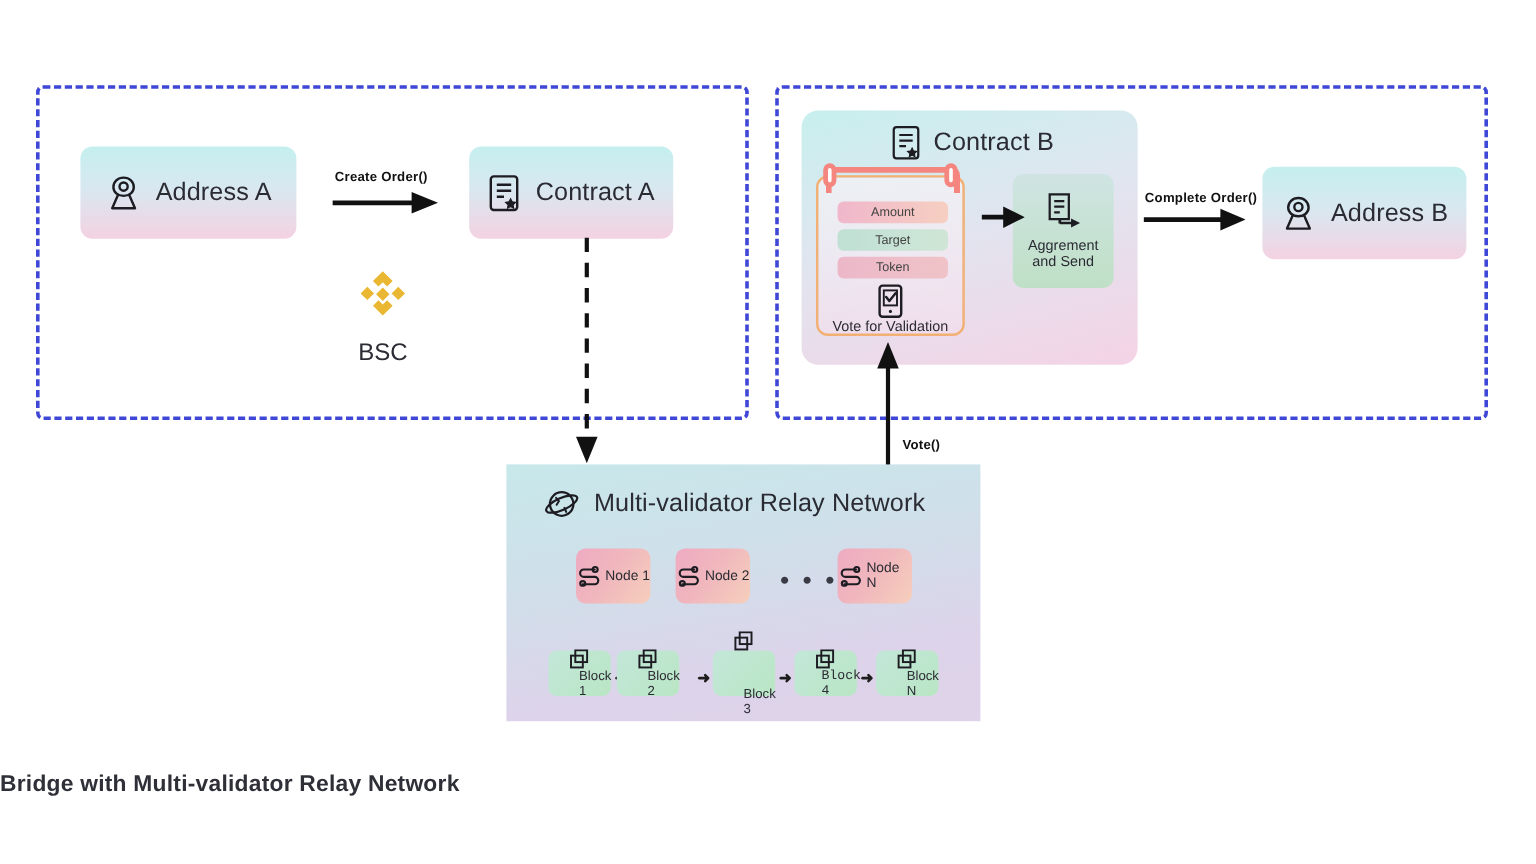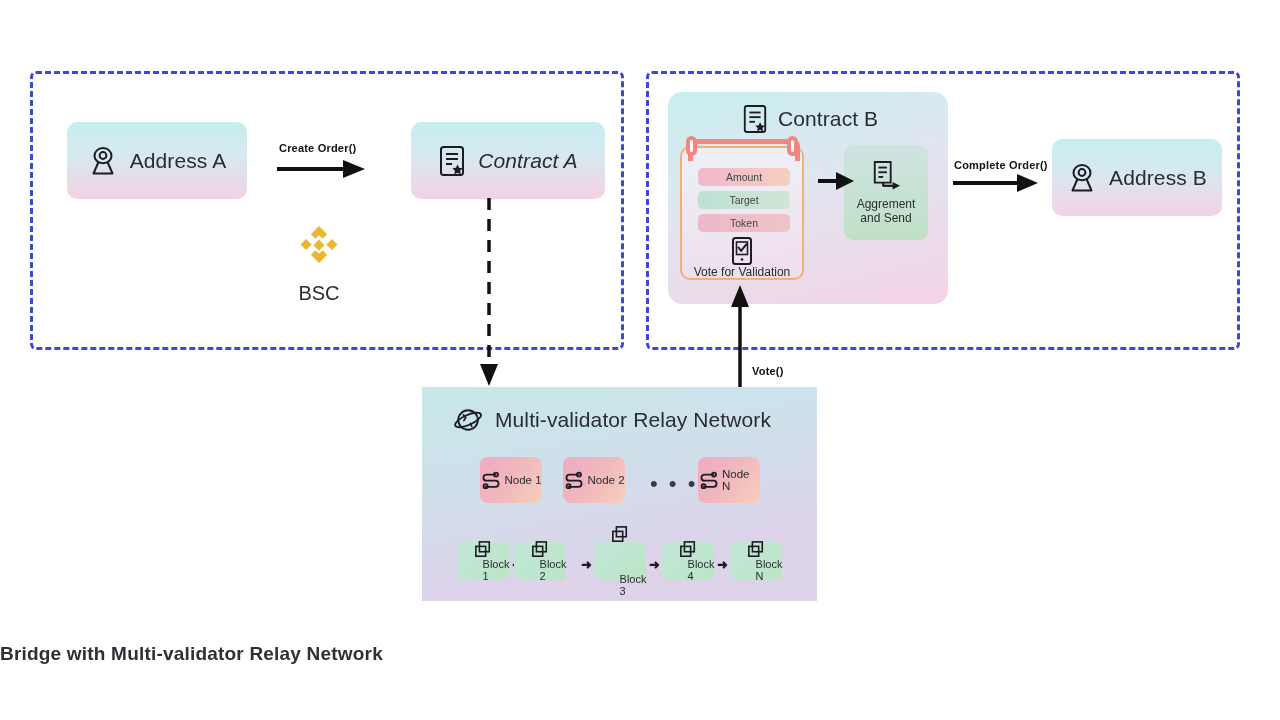--- a/index.html
+++ b/index.html
@@ -37,21 +37,21 @@
   }
   .icon { display:inline-block; line-height:0; }
   .icon svg { display:block; }
 
   
   #addr-a { left: 67px;  top: 122px; width: 180px; height: 77px; }
   #addr-b { left: 1052px; top: 139px; width: 170px; height: 77px; }
   .addr-inner { display:flex; align-items:center; gap: 12px; }
 
   
-  #contract-a { left: 411px; top: 122px; width: 194px; height: 77px; font-style: italic; }
+  #contract-a { left: 391px; top: 122px; width: 170px; height: 77px; }
 
   
   #contract-b {
     position: absolute;
     left: 668px; top: 92px; width: 280px; height: 212px;
     border-radius: 14px;
     background: linear-gradient(165deg, #c7efee 0%, #dfe6f0 42%, #f4d3e5 100%);
   }
   #contract-b-title {
     position:absolute; left: 74px; top: 12px;
@@ -165,21 +165,21 @@
     position:absolute; top: 155px; width: 52px; height: 38px;
     border-radius: 7px;
     background: linear-gradient(135deg, #c3e7d9 0%, #b9e6c4 100%);
     display:flex; flex-direction:column; align-items:center; justify-content:center;
     gap: 0px;
   }
   .block-label { font-size: 11px; color: #2b2b34; margin-left: 26px; }
   #block-1 { left: 35px; }
   #block-2 { left: 92px; }
   #block-3 { left: 172px; gap: 30px; }
-  #block-4 { left: 240px; }
+  #block-4 { left: 240px; font-family: Liberation Mono, monospace; }
   #block-n { left: 308px; }
   .blk-arrow {
     position:absolute; top: 170px; font-size: 13px; color:#1c1c1c;
     font-weight: 700;
   }
   #ba-1 { left: 90px; }
   #ba-2 { left: 159px; }
   #ba-3 { left: 227px; }
   #ba-4 { left: 295px; }
 

